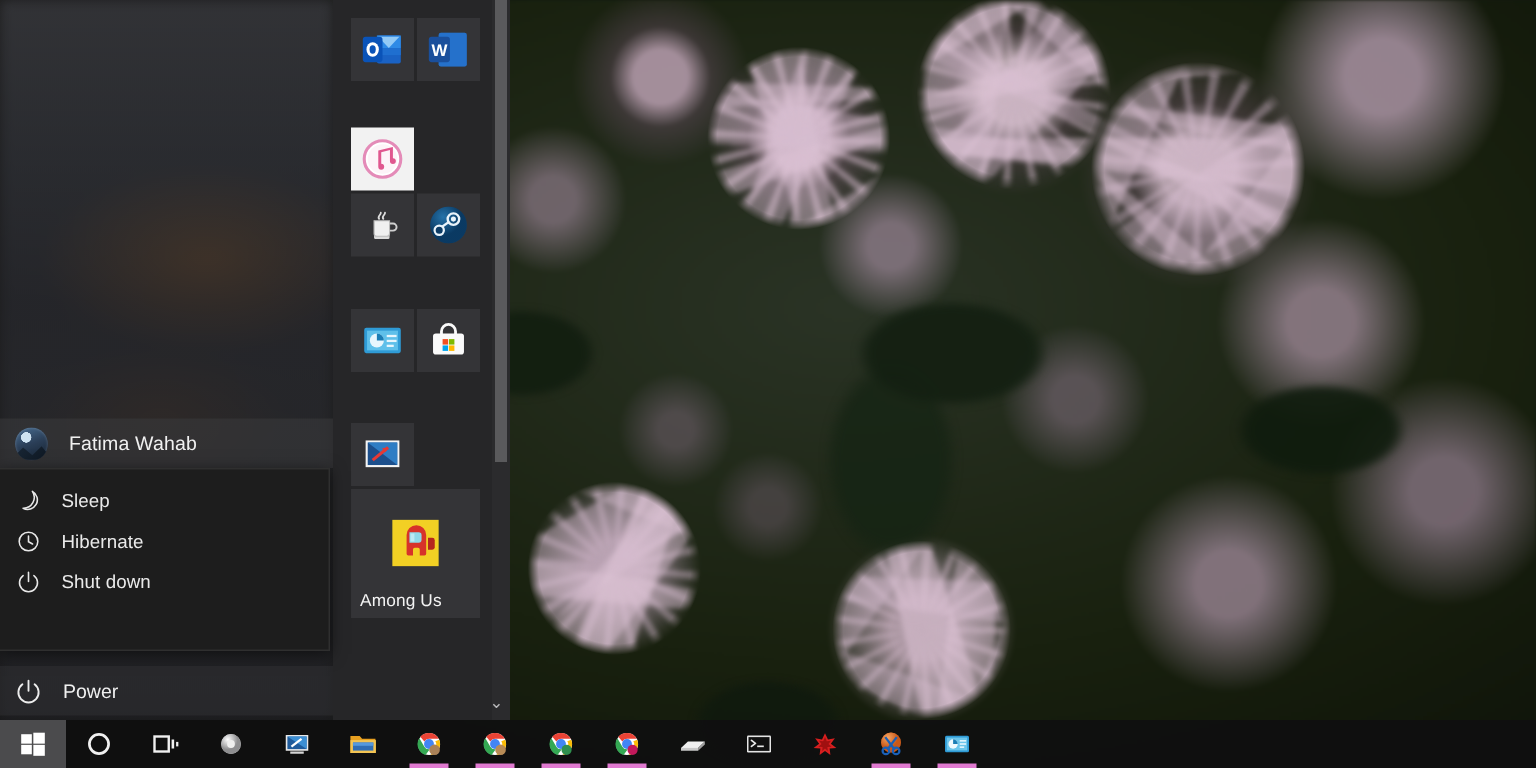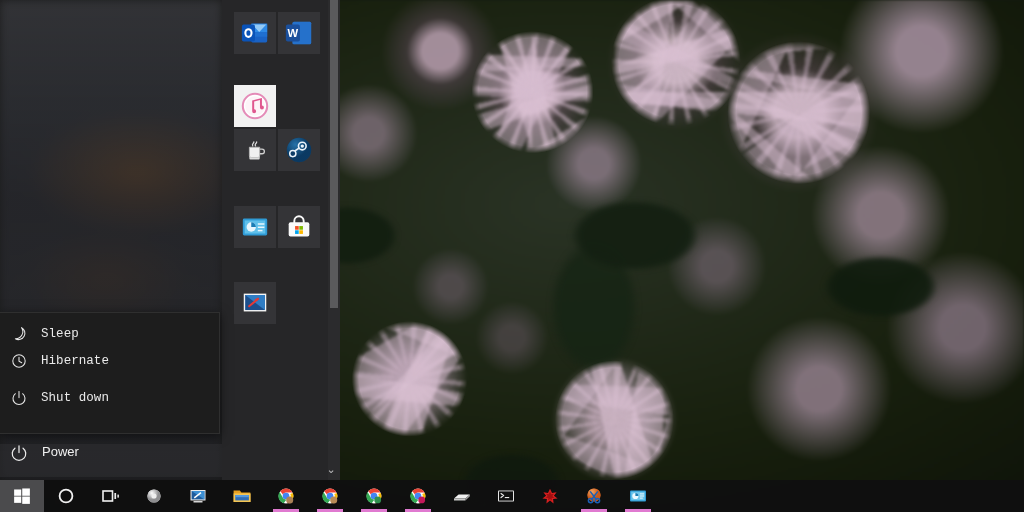--- a/index.html
+++ b/index.html
@@ -126,21 +126,21 @@
   #power-flyout {
     position:absolute; left:0; top:312px; width:220px; height:122px;
     background:#1d1d1d;
     border-top:1px solid #2f2f2f;
     border-right:1px solid #2f2f2f;
     border-bottom:1px solid #2f2f2f;
     box-shadow:0 2px 10px rgba(0,0,0,0.55);
   }
   .flyout-item {
     position:relative; height:27px; display:flex; align-items:center;
-    padding-left:11px; gap:14px;font-family:Liberation Mono, monospace;
+    padding-left:11px; gap:14px;
   }
   .flyout-item .gl { width:16px; height:16px; color:#e8e8e8; display:block; }
   .flyout-item .lbl { color:#eaeaea; font-size:12.5px; letter-spacing:0.05px; }
 
   
   #user-row {
     position:absolute; left:0; top:279px; width:222px; height:33px;
     display:flex; align-items:center; gap:14px; padding-left:10px;
     background:rgba(58,58,60,0.55);
   }
@@ -155,21 +155,21 @@
   #avatar::after{
     content:""; position:absolute; left:-3px; bottom:0; width:28px; height:11px;
     background:linear-gradient(135deg,#1b2a3a 0%, #0d1620 100%);
     clip-path:polygon(0 100%, 30% 26%, 52% 72%, 74% 18%, 100% 100%);
   }
   #user-name { color:#f0f0f0; font-size:13px; letter-spacing:0.1px; }
 
   
   #power-row {
     position:absolute; left:0; top:444px; width:222px; height:33px;
-    display:flex; gap:14px; padding-left:10px;
+    display:flex; align-items:center; gap:14px; padding-left:10px;
     background:rgba(58,58,60,0.35);
   }
   #power-row .gl { width:18px; height:18px; color:#ededed; }
   #power-row .lbl { color:#f0f0f0; font-size:13px; }
 
   
   #taskbar {
     position:absolute; left:0; bottom:0; width:1024px; height:32px;
     background:rgba(15,15,16,0.93);
     display:flex; align-items:center;
@@ -286,42 +286,56 @@
     <div class="tile" style="left:12px;top:282px;width:42px;height:42px;">
       <svg class="tile-ico" viewBox="0 0 32 32">
         <rect x="4" y="6" width="24" height="19" fill="#f5f5f5"></rect>
         <rect x="5.5" y="7.5" width="21" height="16" fill="#1c4f8c"></rect>
         <path d="M5.5 7.5 h21 v16 z" fill="#2f7dc4"></path>
         <path d="M9 20 L20 11" stroke="#e53935" stroke-width="2.2"></path>
         <path d="M20 11 l-4.4 0.6 l2.6 2.6z" fill="#e53935"></path>
       </svg>
     </div>
 
+    <div class="tile" style="left:12px;top:326px;width:86px;height:86px;">
+      <svg style="width:38px;height:38px;margin-bottom:14px;" viewBox="0 0 32 32">
+        <rect x="3" y="3" width="26" height="26" fill="#f2d024"></rect>
+        <path d="M23 13 h2.4 a1.4 1.4 0 0 1 1.4 1.4 v4 a1.4 1.4 0 0 1-1.4 1.4 H23z" fill="#b5261e"></path>
+        <path d="M11 11.5 a5.5 5.5 0 0 1 11 0 v10.5 a1 1 0 0 1-1 1 h-2.6 v-3.4 a1 1 0 0 0-1-1 h-1.8 a1 1 0 0 0-1 1 V23 H12 a1 1 0 0 1-1-1z" fill="#d7322a"></path>
+        <path d="M12.6 10 h5.2 a1.6 1.6 0 0 1 1.6 1.6 v2.6 a1.6 1.6 0 0 1-1.6 1.6 h-5.2z" fill="#8fd8e8"></path>
+        <path d="M13.2 10.6 h2.2 v4.6 h-2.2z" fill="#c7eef6" opacity="0.8"></path>
+      </svg>
+      <span class="tile-label">Among Us</span>
+    </div>
   </div>
 
   <div id="tile-scrollbar"></div>
   <div id="tile-thumb"></div>
   <div id="tile-chev">⌄</div>
 
+  <div id="user-row">
+    <div id="avatar"></div>
+    <span id="user-name">Fatima Wahab</span>
+  </div>
 
   <div id="power-flyout">
     <div class="flyout-item" style="top: 7px; position: absolute; left: 0px; width: 100%;">
       <svg class="gl" viewBox="0 0 16 16">
         <path d="M10.6 1.6 a6.4 6.4 0 1 1-6.2 11.2 A7.2 7.2 0 0 0 10.6 1.6z" fill="none" stroke="currentColor" stroke-width="1.05" stroke-linejoin="round"></path>
       </svg>
       <span class="lbl">Sleep</span>
     </div>
     <div class="flyout-item" style="top: 34px; position: absolute; left: 0px; width: 100%; align-items: center;">
       <svg class="gl" viewBox="0 0 16 16">
         <circle cx="8" cy="8" r="6.2" fill="none" stroke="currentColor" stroke-width="1.05"></circle>
         <path d="M8 4.3 V8.2 L10.7 9.7" fill="none" stroke="currentColor" stroke-width="1.05" stroke-linecap="round"></path>
       </svg>
       <span class="lbl">Hibernate</span>
     </div>
-    <div class="flyout-item" style="top: 71px; position: absolute; left: 0px; width: 100%;">
+    <div class="flyout-item" style="top: 61px; position: absolute; left: 0px; width: 100%;">
       <svg class="gl" viewBox="0 0 16 16">
         <path d="M4.4 3.7 a6 6 0 1 0 7.2 0" fill="none" stroke="currentColor" stroke-width="1.05" stroke-linecap="round"></path>
         <path d="M8 1.6 V7.6" fill="none" stroke="currentColor" stroke-width="1.05" stroke-linecap="round"></path>
       </svg>
       <span class="lbl">Shut down</span>
     </div>
   </div>
 
   <div id="power-row">
     <svg class="gl" viewBox="0 0 16 16">

